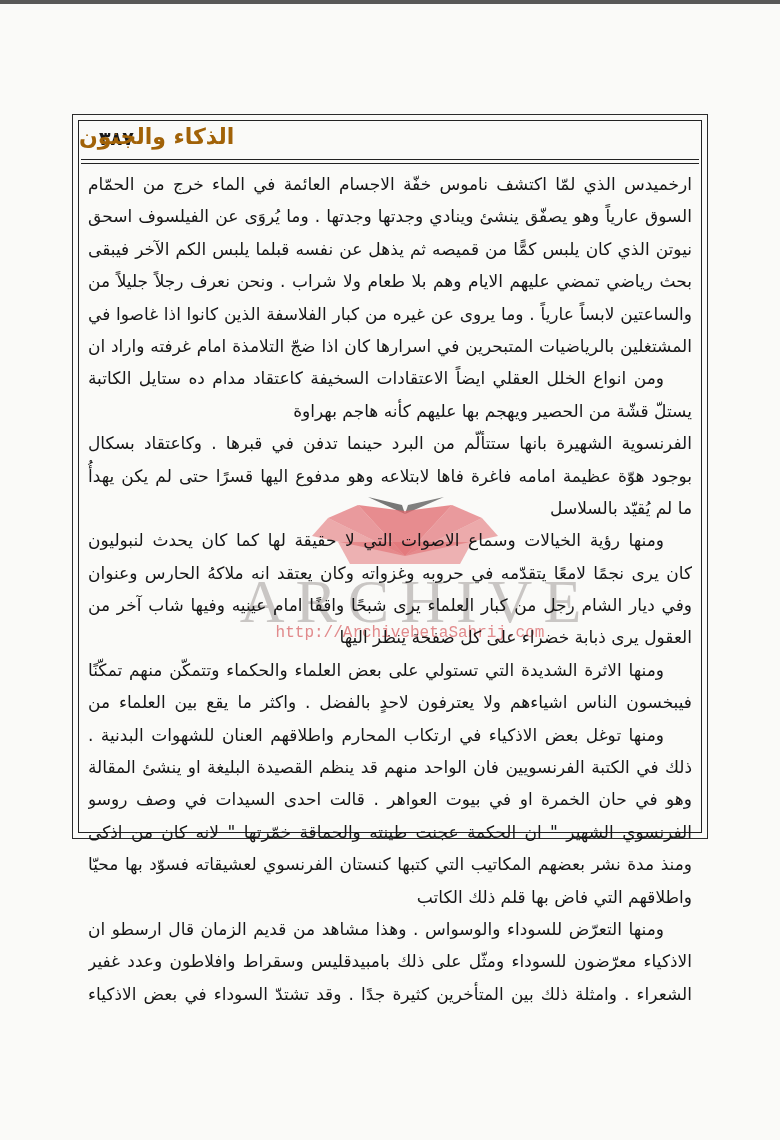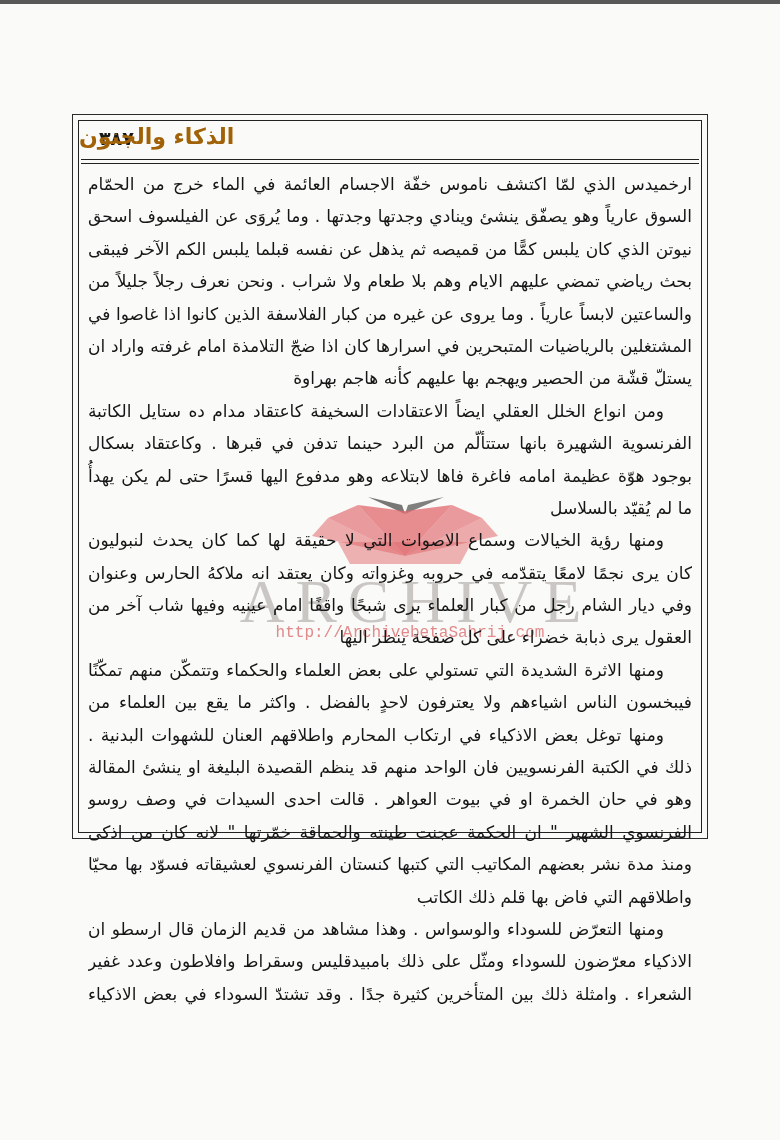--- a/index.html
+++ b/index.html
@@ -127,22 +127,22 @@
           <div class="wm-word">ARCHIVE</div>
           <div class="wm-url">http://ArchivebetaSahrij.com</div>
         </div>
         <div id="body-lines">
             <div class="line stretch">ارخميدس الذي لمّا اكتشف ناموس خفّة الاجسام العائمة في الماء خرج من الحمّام وطاف</div>
             <div class="line stretch">السوق عارياً وهو يصفّق ينشئ وينادي وجدتها وجدتها . وما يُروَى عن الفيلسوف اسحق</div>
             <div class="line stretch">نيوتن الذي كان يلبس كمًّا من قميصه ثم يذهل عن نفسه قبلما يلبس الكم الآخر فيبقى الساعة</div>
             <div class="line stretch">بحث رياضي تمضي عليهم الايام وهم بلا طعام ولا شراب . ونحن نعرف رجلاً جليلاً من</div>
             <div class="line stretch">والساعتين لابساً عارياً . وما يروى عن غيره من كبار الفلاسفة الذين كانوا اذا غاصوا في</div>
             <div class="line stretch">المشتغلين بالرياضيات المتبحرين في اسرارها كان اذا ضجّ التلامذة امام غرفته واراد ان يردعهم</div>
+            <div class="line stretch indent">ومن انواع الخلل العقلي ايضاً الاعتقادات السخيفة كاعتقاد مدام ده ستايل الكاتبة</div>
             <div class="line">يستلّ قشّة من الحصير ويهجم بها عليهم كأنه هاجم بهراوة</div>
-            <div class="line stretch indent">ومن انواع الخلل العقلي ايضاً الاعتقادات السخيفة كاعتقاد مدام ده ستايل الكاتبة</div>
             <div class="line stretch">الفرنسوية الشهيرة بانها ستتألّم من البرد حينما تدفن في قبرها . وكاعتقاد بسكال الفيلسوف</div>
             <div class="line stretch">بوجود هوّة عظيمة امامه فاغرة فاها لابتلاعه وهو مدفوع اليها قسرًا حتى لم يكن يهدأُ روعهُ</div>
             <div class="line">ما لم يُقيّد بالسلاسل</div>
             <div class="line stretch indent">ومنها رؤية الخيالات وسماع الاصوات التي لا حقيقة لها كما كان يحدث لنبوليون الاول فانه</div>
             <div class="line stretch">كان يرى نجمًا لامعًا يتقدّمه في حروبه وغزواته وكان يعتقد انه ملاكهُ الحارس وعنوان نصره .</div>
             <div class="line stretch">وفي ديار الشام رجل من كبار العلماء يرى شبحًا واقفًا امام عينيه وفيها شاب آخر من اذكياء</div>
             <div class="line">العقول يرى ذبابة خضراء على كل صفحة ينظر اليها</div>
             <div class="line stretch indent">ومنها الاثرة الشديدة التي تستولي على بعض العلماء والحكماء وتتمكّن منهم تمكّنًا يفوق الحدّ</div>
             <div class="line stretch">فيبخسون الناس اشياءهم ولا يعترفون لاحدٍ بالفضل . واكثر ما يقع بين العلماء من المشاحنات</div>
             <div class="line stretch indent">ومنها توغل بعض الاذكياء في ارتكاب المحارم واطلاقهم العنان للشهوات البدنية . ويكثر</div>

